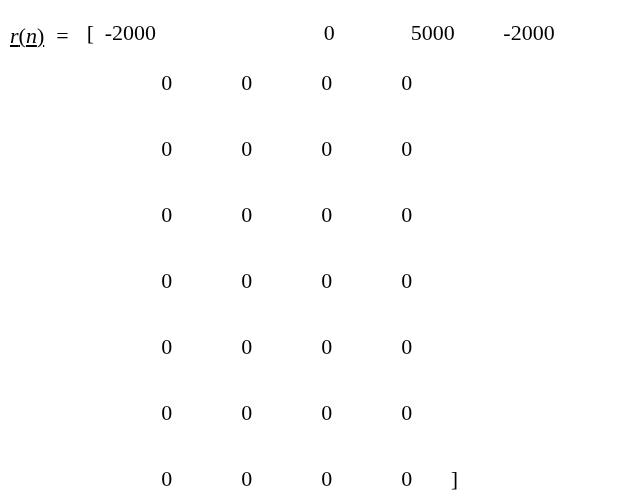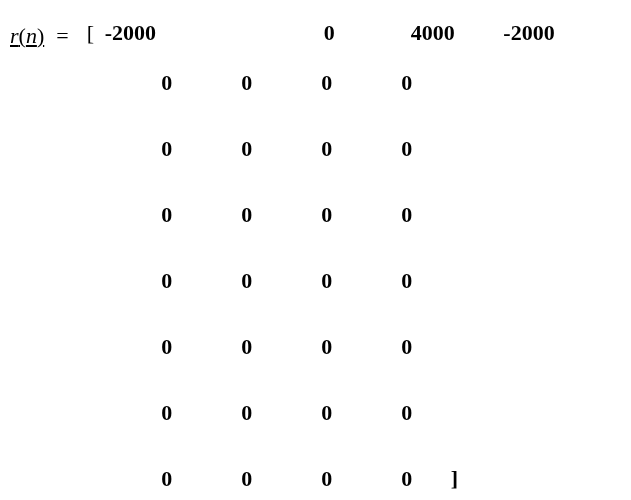--- a/index.html
+++ b/index.html
@@ -49,37 +49,37 @@
     .firstrow .cell2 { width: 160px; text-align: right; }
     .firstrow .cell3 { width: 120px; text-align: right; }
     .firstrow .cell4 { width: 100px; text-align: right; }
     .grid .c {
       width: 80px;
       text-align: center;
     }
     .grid {
       padding-left: 40px;
     }
-    .num { font-weight: 700; font-style: normal; }
+    .num { font-weight: 400; font-style: normal; }
     .closeb { padding-left: 4px; }
   </style>
 </head>
 <body>
 
 <div class="equation">
   <div class="lhs">
     <span class="fn">r</span><span class="paren">(</span><span class="fn">n</span><span class="paren">)</span>
   </div>
   <div class="eq">=</div>
   <div class="matrix">
     <div class="row firstrow">
       <span class="bracket">[</span>
       <span class="cell1 num">-2000</span>
       <span class="cell2 num">0</span>
-      <span class="cell3 num">4000</span>
+      <span class="cell3 num">5000</span>
       <span class="cell4 num">-2000</span>
     </div>
     <div class="row grid">
       <span class="c num">0</span>
       <span class="c num">0</span>
       <span class="c num">0</span>
       <span class="c num">0</span>
     </div>
     <div class="row grid">
       <span class="c num">0</span>

